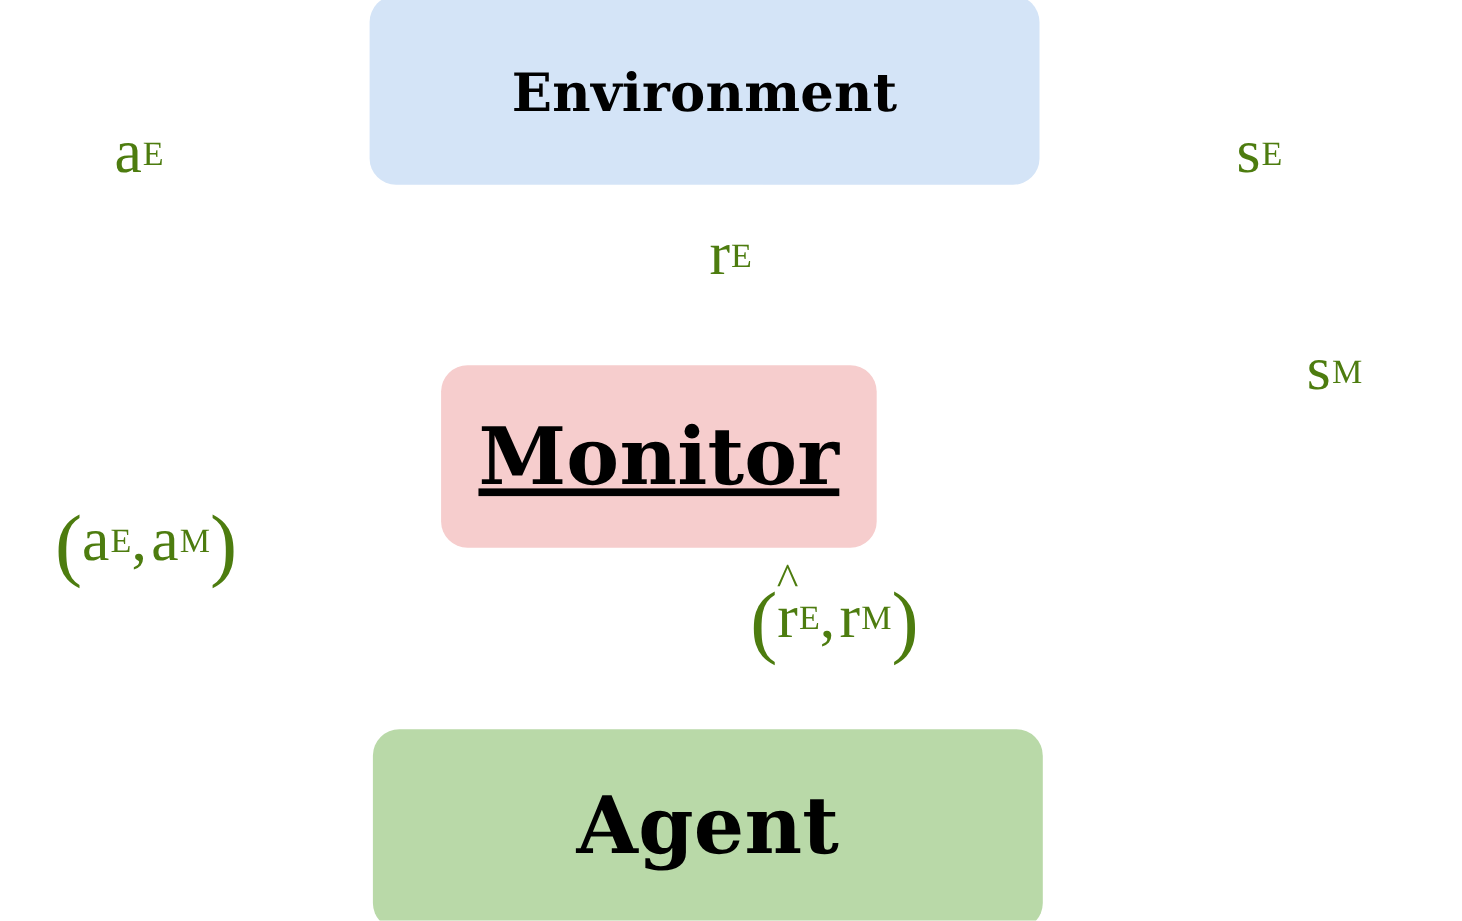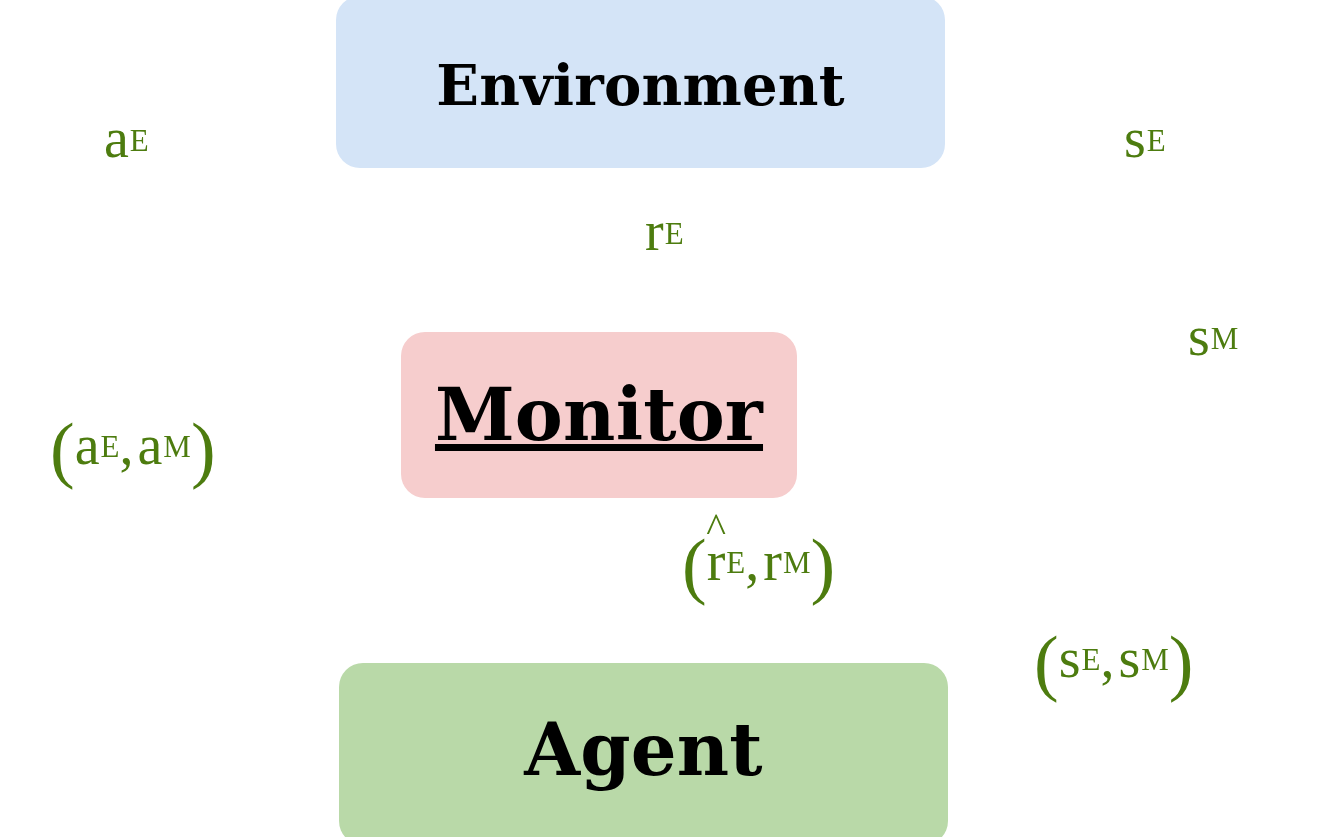--- a/index.html
+++ b/index.html
@@ -41,21 +41,21 @@
   }
 
   #node-environment {
     left: 336px;
     top: -4px;
     width: 609px;
     height: 172px;
     background: #d4e4f7;
     font-size: 74px;
   }
-  #node-environment .node-label { font-size: 56px; padding-top: 6px; }
+  #node-environment .node-label { font-size: 48px; padding-top: 6px; }
 
   #node-monitor {
     left: 401px;
     top: 332px;
     width: 396px;
     height: 166px;
     background: #f6cdcd;
     font-size: 72px;
     text-decoration: underline;
   }
@@ -112,21 +112,21 @@
     transform: translateX(-50%);
     font-size: 42px;
     line-height: 1;
   }
 
   
   #label-aE        { left: 104px;  top: 110px; }
   #label-sE        { left: 1124px; top: 110px; }
   #label-rE        { left: 645px;  top: 203px; }
   #label-sM        { left: 1174px; top: 308px; margin-left: 14px; }
-  #label-aE-aM     { left: 50px;   top: 412px; }
+  #label-aE-aM     { left: 50px;   top: 458px; }
   #label-rhatE-rM  { left: 682px;  top: 528px; }
   #label-sE-sM     { left: 1034px; top: 625px; }
 </style>
 </head>
 <body>
 
 <div id="canvas">
 
   <div class="node" id="node-environment" style="background: rgb(212, 228, 247);">
     <span class="node-label">Environment</span>
@@ -157,17 +157,14 @@
   </div>
 
   <div class="mathlabel" id="label-aE-aM">
     <span class="paren">(</span><span class="base">a</span><sup>E</sup><span class="comma">,</span><span class="base">a</span><sup>M</sup><span class="paren">)</span>
   </div>
 
   <div class="mathlabel" id="label-rhatE-rM">
     <span class="paren">(</span><span class="hat"><span class="hat-mark">^</span><span class="base">r</span></span><sup>E</sup><span class="comma">,</span><span class="base">r</span><sup>M</sup><span class="paren">)</span>
   </div>
 
-  <div class="mathlabel" id="label-sE-sM">
-    <span class="paren">(</span><span class="base">s</span><sup>E</sup><span class="comma">,</span><span class="base">s</span><sup>M</sup><span class="paren">)</span>
-  </div>
 
 </div>
 
 </body></html>

